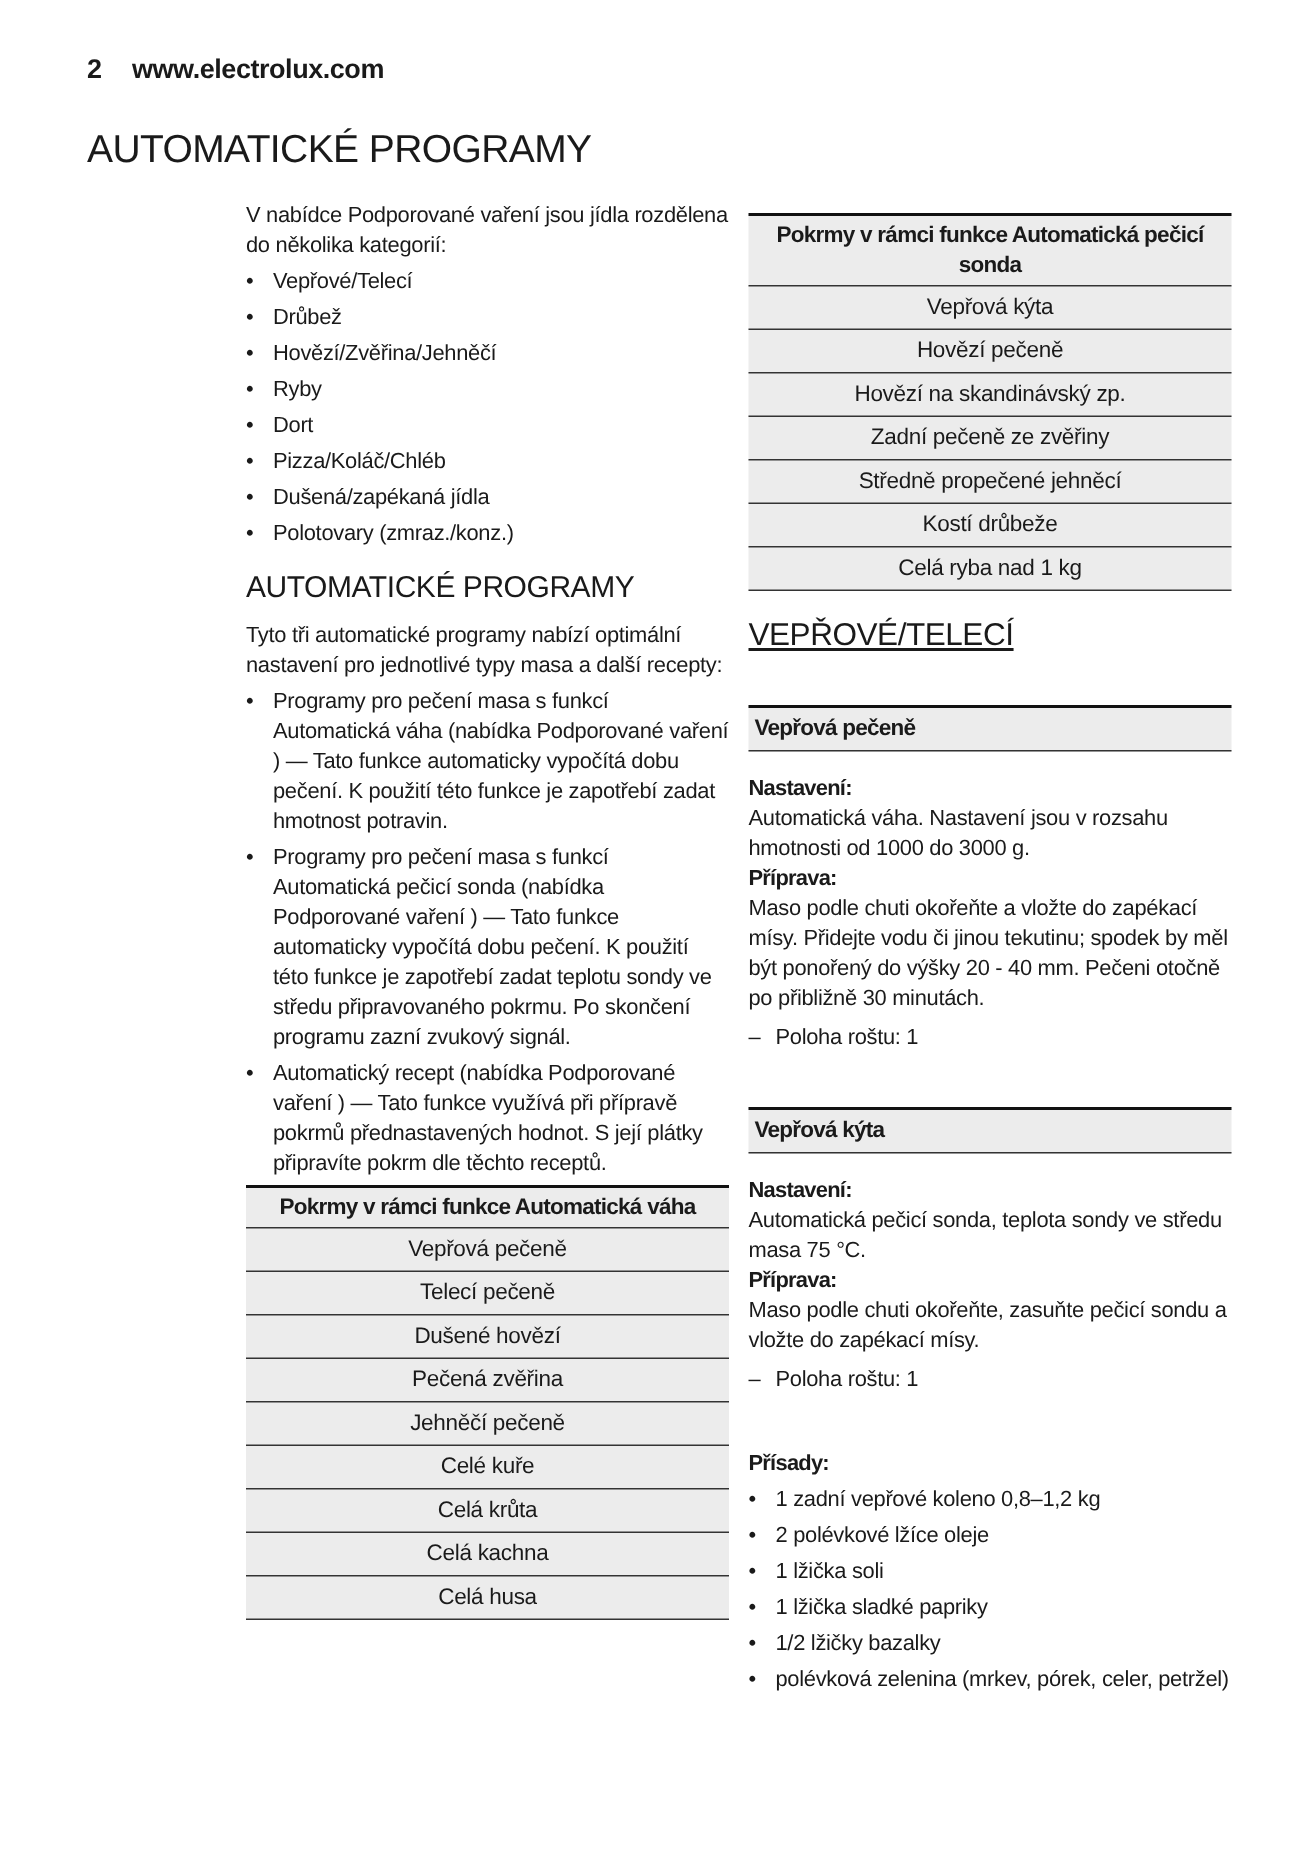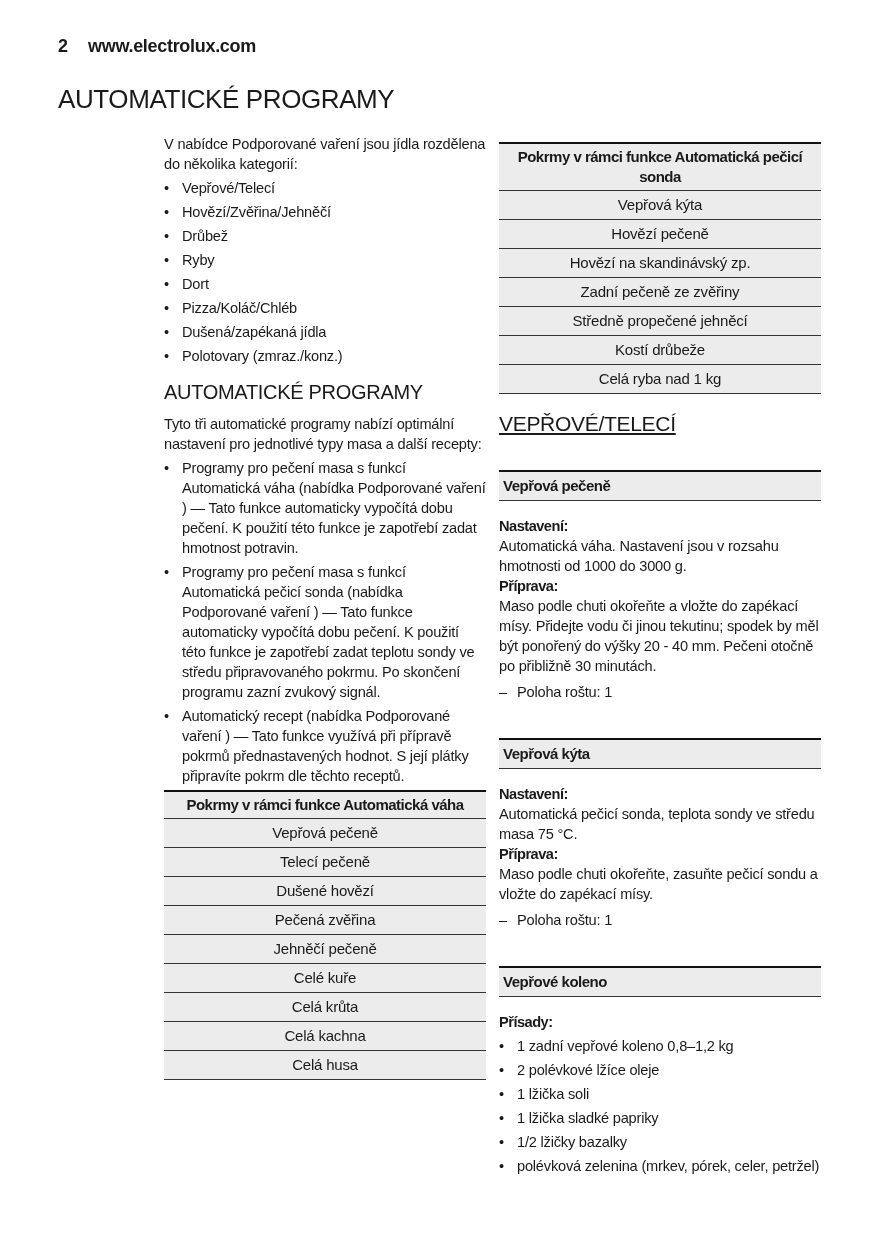--- a/index.html
+++ b/index.html
@@ -35,22 +35,22 @@
 <div class="header">
   <span class="pnum">2</span><span>www.electrolux.com</span>
 </div>
 
 <h1 class="main-title">AUTOMATICKÉ PROGRAMY</h1>
 
 <div class="col col-left">
   <p>V nabídce Podporované vaření jsou jídla rozdělena do několika kategorií:</p>
   <ul class="bullets">
     <li>Vepřové/Telecí</li>
+    <li>Drůbež</li>
     <li>Hovězí/Zvěřina/Jehněčí</li>
-    <li>Drůbež</li>
     <li>Ryby</li>
     <li>Dort</li>
     <li>Pizza/Koláč/Chléb</li>
     <li>Dušená/zapékaná jídla</li>
     <li>Polotovary (zmraz./konz.)</li>
   </ul>
   <h2 class="sub-title">AUTOMATICKÉ PROGRAMY</h2>
   <p>Tyto tři automatické programy nabízí optimální nastavení pro jednotlivé typy masa a další recepty:</p>
   <ul class="bullets">
     <li>Programy pro pečení masa s funkcí Automatická váha (nabídka Podporované vaření ) — Tato funkce automaticky vypočítá dobu pečení. K použití této funkce je zapotřebí zadat hmotnost potravin.</li>
@@ -145,21 +145,20 @@
     <div class="recipe-body">
       <div class="label">Nastavení:</div>
       <p>Automatická pečicí sonda, teplota sondy ve středu masa 75 °C.</p>
       <div class="label">Příprava:</div>
       <p>Maso podle chuti okořeňte, zasuňte pečicí sondu a vložte do zapékací mísy.</p>
       <div class="dash">Poloha roštu: 1</div>
     </div>
   </div>
 
   <div class="recipe">
-    <div class="recipe-head">Vepřové koleno</div>
     <div class="recipe-body">
       <div class="label">Přísady:</div>
       <ul class="bullets">
         <li>1 zadní vepřové koleno 0,8–1,2 kg</li>
         <li>2 polévkové lžíce oleje</li>
         <li>1 lžička soli</li>
         <li>1 lžička sladké papriky</li>
         <li>1/2 lžičky bazalky</li>
         <li>polévková zelenina (mrkev, pórek, celer, petržel)</li>
       </ul>

